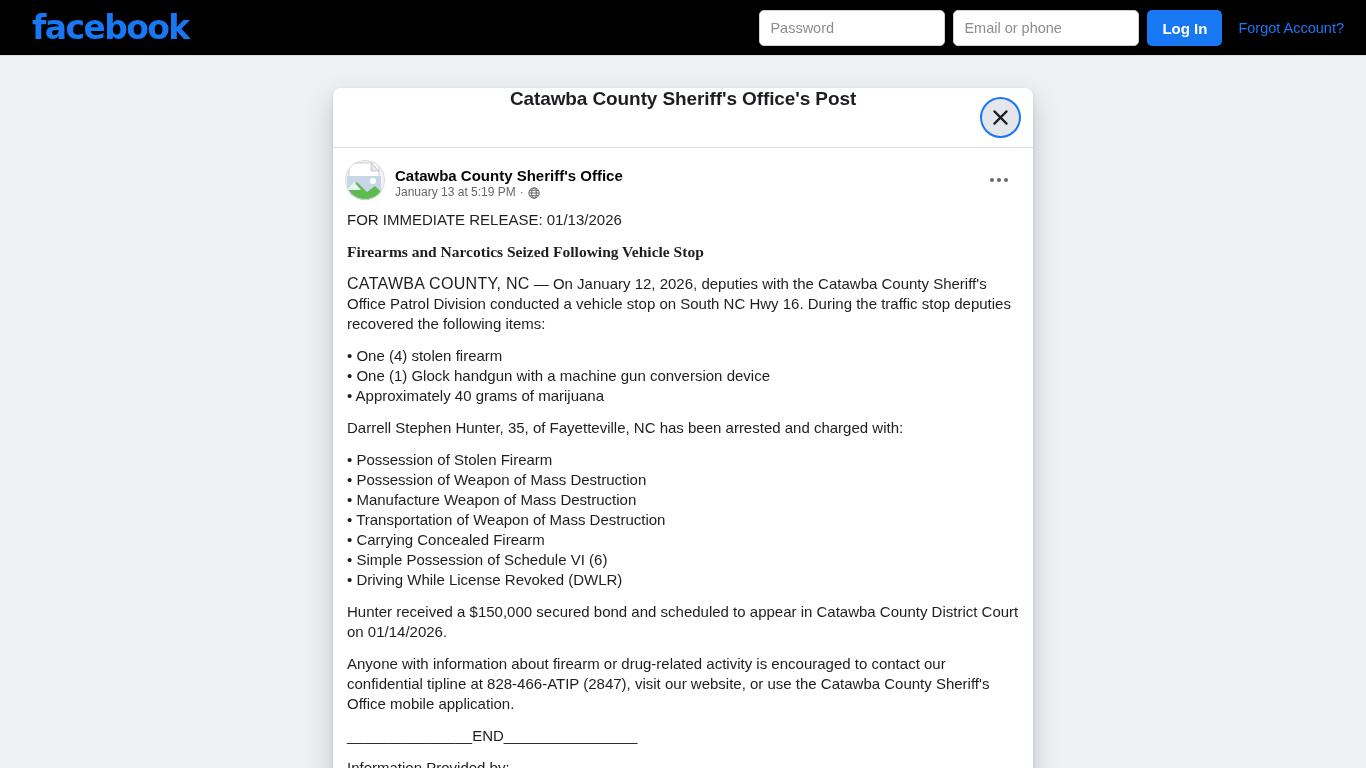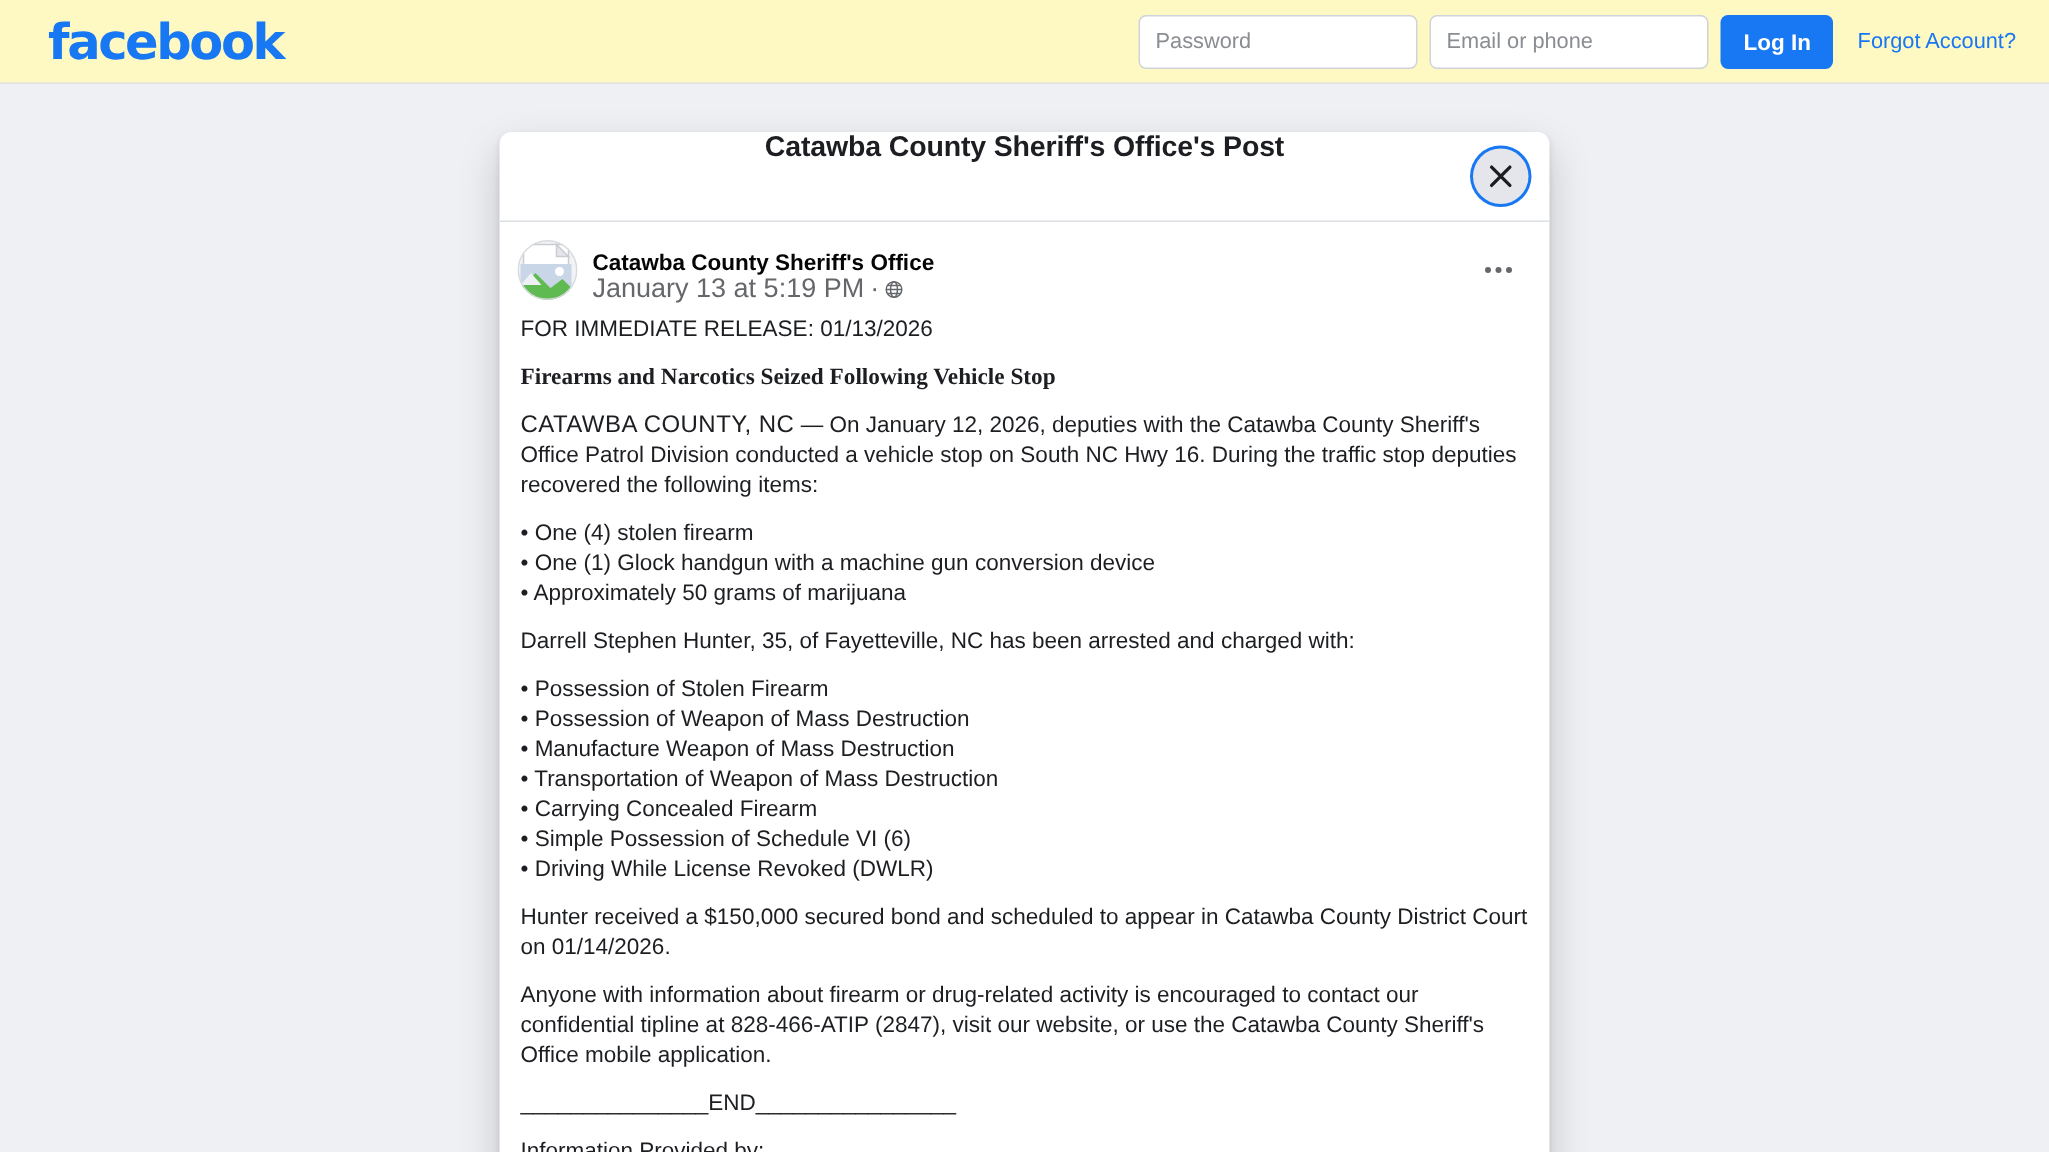--- a/index.html
+++ b/index.html
@@ -9,21 +9,21 @@
     overflow: hidden;
     background: #eef0f4;
     font-family: "Liberation Sans", sans-serif;
   }
 
   
   .topbar {
     position: absolute;
     left: 0; top: 0;
     width: 1366px; height: 56px;
-    background: #fef9c3;
+    background: #000000;
     border-bottom: 1px solid #dddfe2;
     display: flex;
     align-items: center;
     text-decoration: underline;
   }
   .fb-logo {
     position: absolute;
     left: 32px; top: 11px;
     font-family: "DejaVu Sans", sans-serif;
     font-size: 33px;
@@ -144,21 +144,21 @@
     font-weight: 700;
     color: #050505;
     line-height: 18px;
     cursor: pointer;
   }
   .meta-row {
     display: flex;
     align-items: center;
     gap: 4px;
     margin-top: 0;
-    font-size: 18px;
+    font-size: 12px;
     color: #65676b;
     line-height: 15px;
   }
   .meta-row .dot { color: #65676b; }
   .globe-icon { display: inline-block; line-height: 0; }
   .menu-dots {
     position: absolute;
     right: 4px; top: 6px;
     width: 36px; height: 28px;
     display: flex;
@@ -276,21 +276,21 @@
 
       <p class="line-plain">FOR IMMEDIATE RELEASE: 01/13/2026</p>
 
       <p class="headline">Firearms and Narcotics Seized Following Vehicle Stop</p>
 
       <p><span class="smallcaps">CATAWBA COUNTY, NC</span><span> — On January 12, 2026, deputies with the Catawba County Sheriff's Office Patrol Division conducted a vehicle stop on South NC Hwy 16.  During the traffic stop deputies recovered the following items:</span></p>
 
       <div class="bullets">
         <div>• One (4) stolen firearm</div>
         <div>• One (1) Glock handgun with a machine gun conversion device</div>
-        <div>• Approximately 50 grams of marijuana</div>
+        <div>• Approximately 40 grams of marijuana</div>
       </div>
 
       <p>Darrell Stephen Hunter, 35, of Fayetteville, NC has been arrested and charged with:</p>
 
       <div class="bullets">
         <div>• Possession of Stolen Firearm</div>
         <div>• Possession of Weapon of Mass Destruction</div>
         <div>• Manufacture Weapon of Mass Destruction</div>
         <div>• Transportation of Weapon of Mass Destruction</div>
         <div>• Carrying Concealed Firearm</div>

